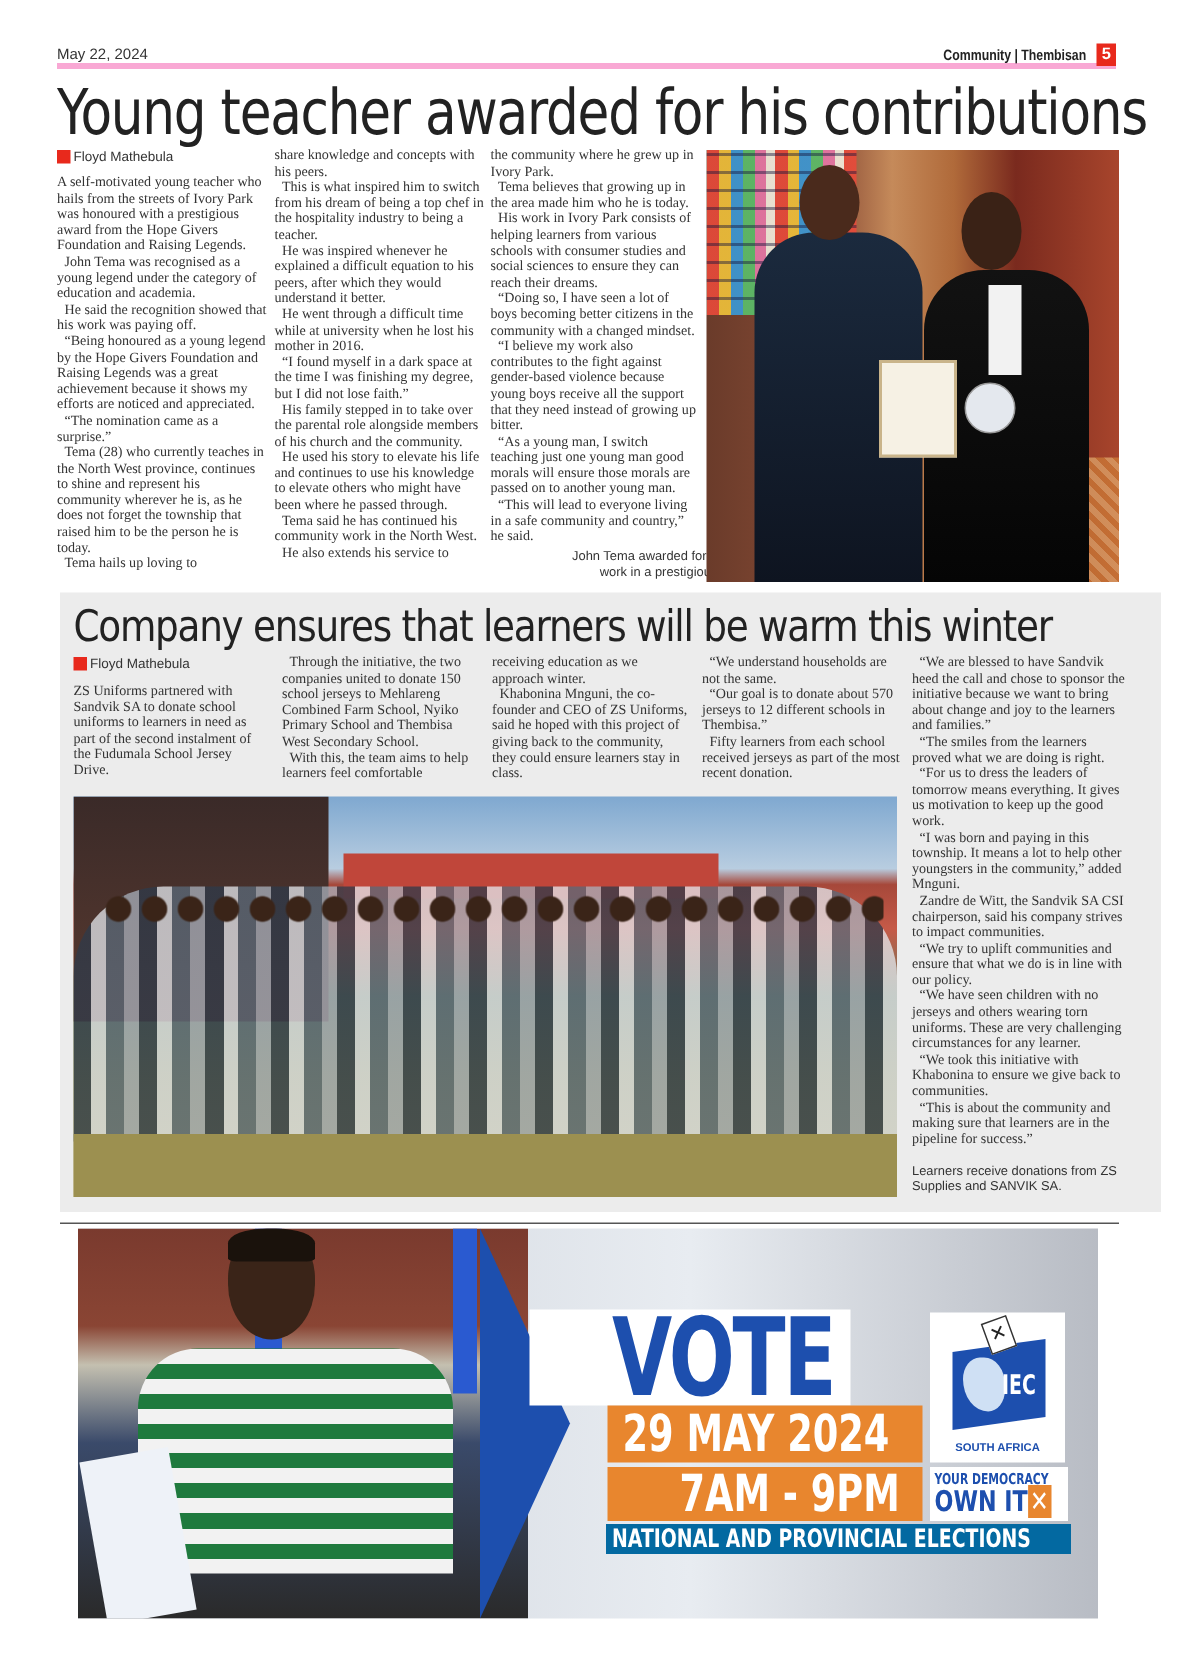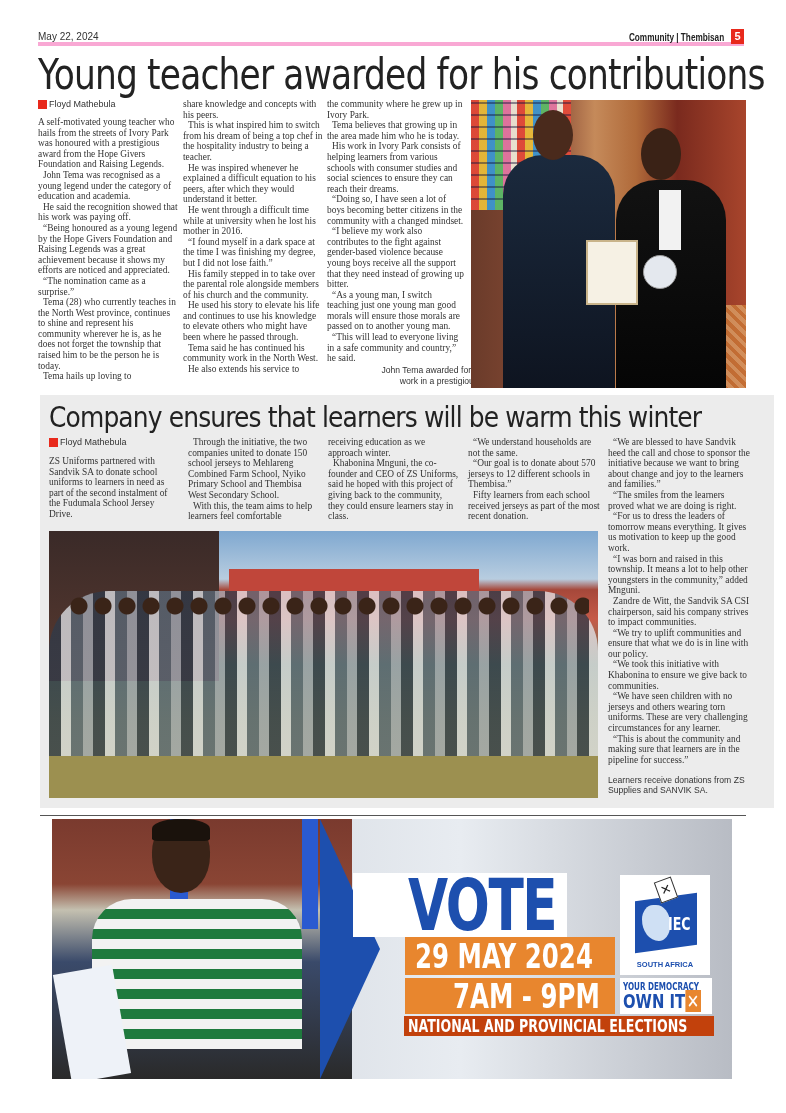--- a/index.html
+++ b/index.html
@@ -67,21 +67,21 @@
     background: repeating-linear-gradient(0deg, #f2f2f2 0 10px, #1f7a3e 10px 20px); border-radius: 40px 40px 0 0; }
   .ballot { position: absolute; left: 10px; top: 150px; width: 60px; height: 110px; background: #eef2f8; transform: rotate(-10deg); }
   .wedge { position: absolute; left: 268px; top: 0; width: 0; height: 0; border-top: 130px solid transparent; border-bottom: 130px solid transparent; border-left: 60px solid #1d4fae; }
 
   .vote { position: absolute; left: 353px; top: 873px; width: 214px; height: 64px; background: #ffffff; }
   .vote span { position: absolute; left: 55px; top: -8px; font-family: "DejaVu Sans", sans-serif; font-weight: bold; font-size: 72px; color: #1d4fae; letter-spacing: -2px; transform: scaleX(0.72); transform-origin: left top; line-height: 80px; }
   .date-band { position: absolute; left: 405px; top: 937px; width: 210px; height: 38px; background: #e8862e; }
   .date-band span { position: absolute; left: 10px; top: 0; font-family: "DejaVu Sans", sans-serif; font-weight: bold; font-size: 34px; color: #fff; transform: scaleX(0.72); transform-origin: left top; line-height: 38px; white-space: nowrap; }
   .time-band { position: absolute; left: 405px; top: 978px; width: 210px; height: 36px; background: #e8862e; }
   .time-band span { position: absolute; left: 48px; top: 0; font-family: "DejaVu Sans", sans-serif; font-weight: bold; font-size: 34px; color: #fff; transform: scaleX(0.72); transform-origin: left top; line-height: 36px; white-space: nowrap; }
-  .nat-band { position: absolute; left: 404px; top: 1016px; width: 310px; height: 20px; background: #c2410c; }
+  .nat-band { position: absolute; left: 404px; top: 1016px; width: 310px; height: 20px; background: #0369a1; }
   .nat-band span { position: absolute; left: 4px; top: 0; font-family: "DejaVu Sans", sans-serif; font-weight: bold; font-size: 17px; color: #fff; transform: scaleX(0.74); transform-origin: left top; line-height: 20px; white-space: nowrap; }
 
   .iec { position: absolute; left: 620px; top: 875px; width: 90px; height: 100px; background: #fff; }
   .iec-box { position: absolute; left: 15px; top: 22px; width: 62px; height: 52px; background: #1d4fae; transform: skewY(-8deg); }
   .iec-africa { position: absolute; left: 22px; top: 30px; width: 28px; height: 36px; background: #cfe0f4; border-radius: 40% 50% 40% 60%; }
   .iec-text { position: absolute; left: 48px; top: 38px; font-family: "DejaVu Sans", sans-serif; font-weight: bold; font-size: 18px; color: #fff; transform: scaleX(0.7); transform-origin: left top; }
   .iec-ballot { position: absolute; left: 37px; top: 4px; width: 18px; height: 22px; background: #fff; border: 1px solid #333; transform: rotate(-20deg); font-size: 13px; line-height: 20px; text-align: center; color: #222; font-family: "DejaVu Sans", sans-serif; }
   .iec-sa { position: absolute; left: 0; top: 85px; width: 90px; text-align: center; font-family: "Liberation Sans", sans-serif; font-weight: bold; font-size: 7.5px; color: #1d4fae; }
   .demo { position: absolute; left: 620px; top: 978px; width: 92px; height: 36px; background: #fff; }
   .demo .l1 { position: absolute; left: 3px; top: 3px; font-family: "DejaVu Sans", sans-serif; font-weight: bold; font-size: 10px; color: #1d4fae; transform: scaleX(0.72); transform-origin: left top; white-space: nowrap; }
@@ -172,25 +172,25 @@
 </div>
 <div class="col" style="left:468px; top:437px; width:132px;">
   <p>“We understand households are not the same.</p>
   <p>“Our goal is to donate about 570 jerseys to 12 different schools in Thembisa.”</p>
   <p>Fifty learners from each school received jerseys as part of the most recent donation.</p>
 </div>
 <div class="col" style="left:608px; top:437px; width:142px;">
   <p>“We are blessed to have Sandvik heed the call and chose to sponsor the initiative because we want to bring about change and joy to the learners and families.”</p>
   <p>“The smiles from the learners proved what we are doing is right.</p>
   <p>“For us to dress the leaders of tomorrow means everything. It gives us motivation to keep up the good work.</p>
-  <p>“I was born and raised in this township. It means a lot to help other youngsters in the community,” added Mnguni.</p>
+  <p>“I was born and paying in this township. It means a lot to help other youngsters in the community,” added Mnguni.</p>
   <p>Zandre de Witt, the Sandvik SA CSI chairperson, said his company strives to impact communities.</p>
   <p>“We try to uplift communities and ensure that what we do is in line with our policy.</p>
+  <p>“We have seen children with no jerseys and others wearing torn uniforms. These are very challenging circumstances for any learner.</p>
   <p>“We took this initiative with Khabonina to ensure we give back to communities.</p>
-  <p>“We have seen children with no jerseys and others wearing torn uniforms. These are very challenging circumstances for any learner.</p>
   <p>“This is about the community and making sure that learners are in the pipeline for success.”</p>
 </div>
 
 <div class="photo2">
   <div class="building"></div>
   <div class="roof"></div>
   <div class="crowd"></div>
   <div class="heads"></div>
   <div class="grass"></div>
 </div>

